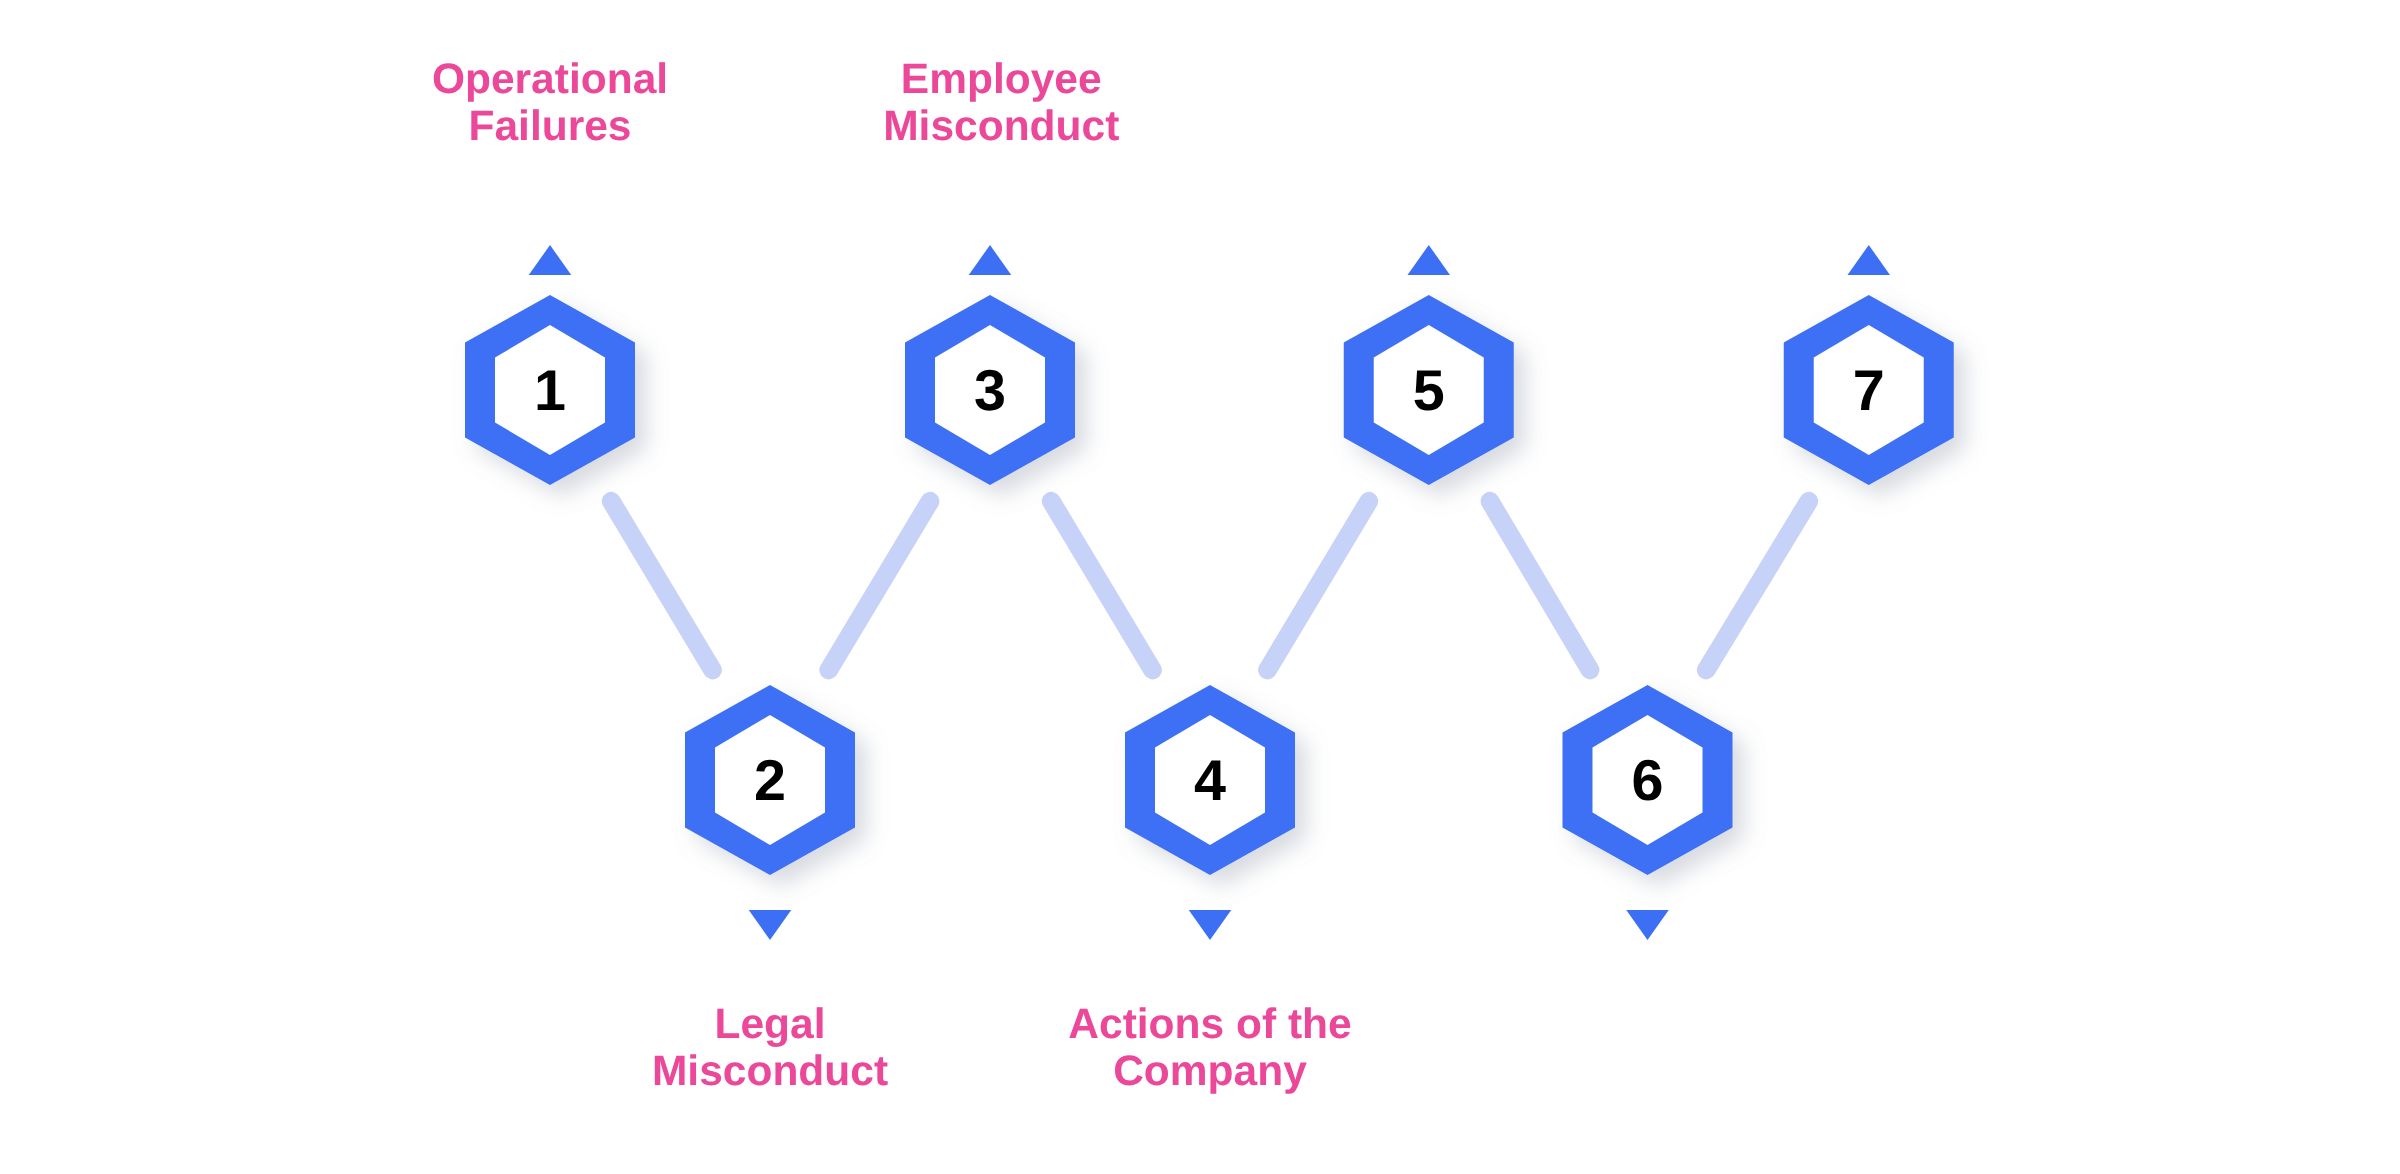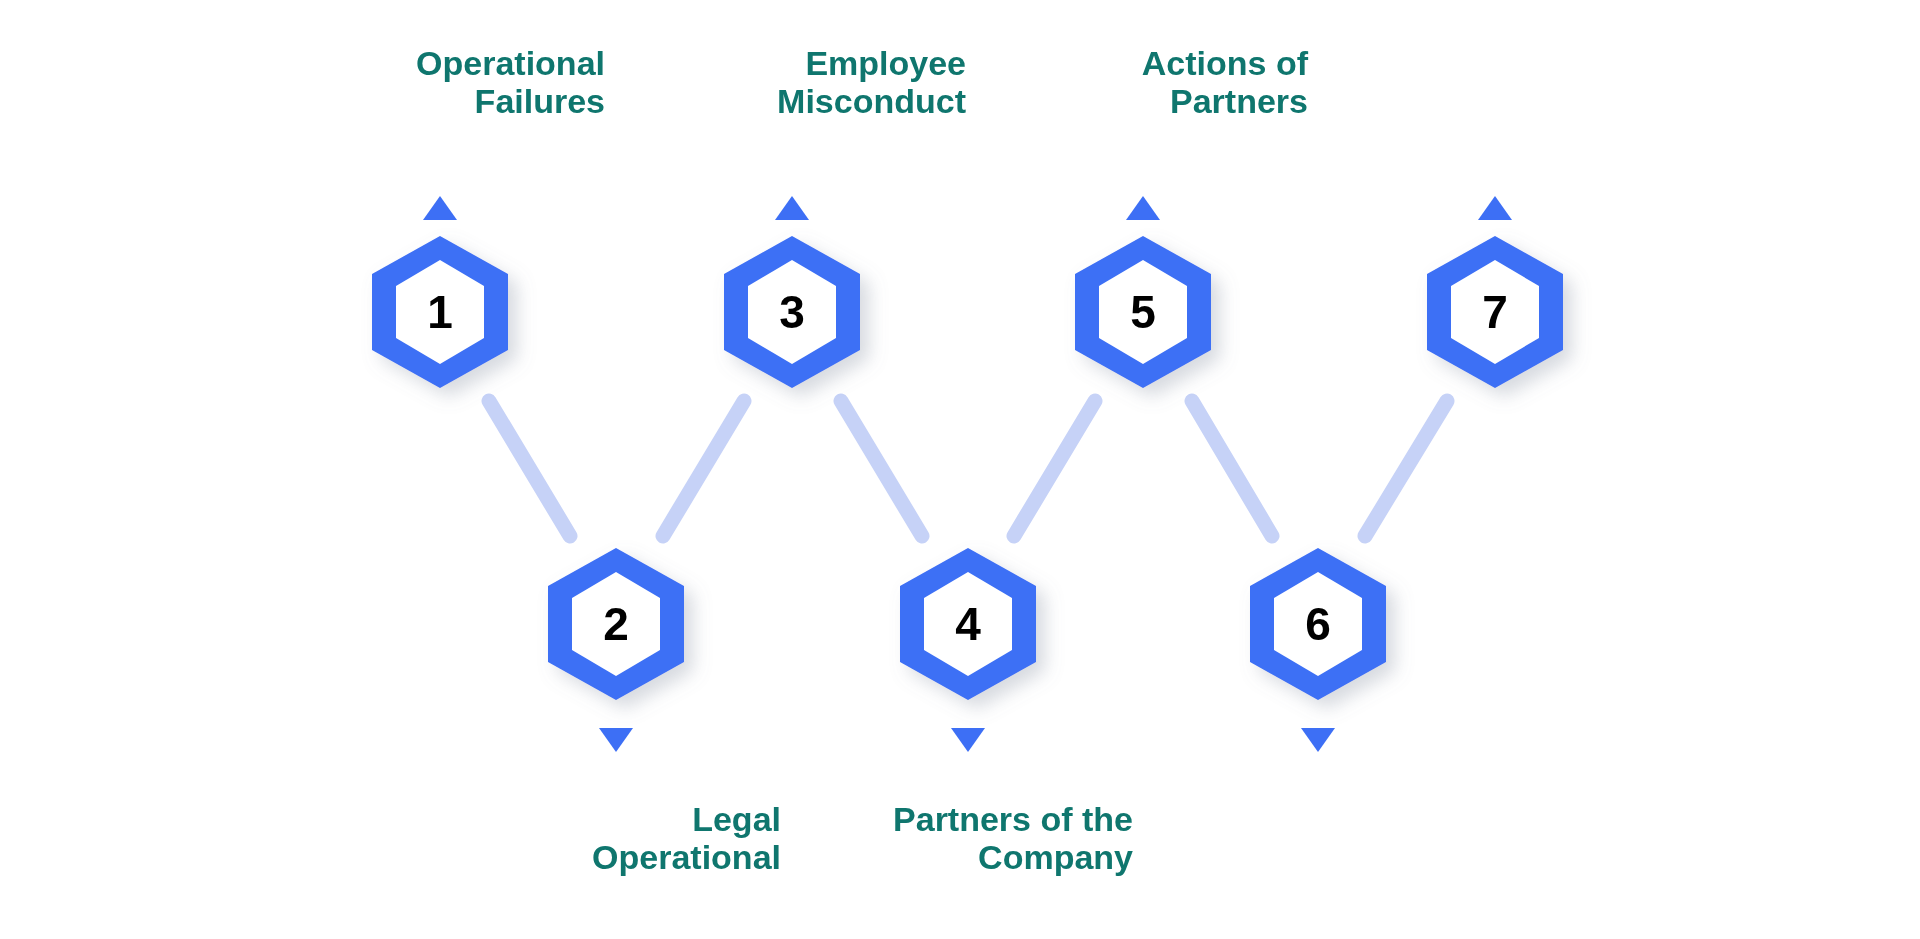--- a/index.html
+++ b/index.html
@@ -83,25 +83,25 @@
   .arrow-down {
     border-left: 17px solid transparent;
     border-right: 17px solid transparent;
     border-top: 24px solid #3D6FF5;
   }
   
   .label {
     position: absolute;
     transform: translate(-50%, 0);
     width: 330px;
-    text-align: right;
+    text-align: center;
     font-size: 34px;
     font-weight: 700;
     line-height: 1.13;
-    color: #0f766e;
+    color: #ec4899;
     z-index: 2;
     white-space: pre-line;
   }
   .label-top  { }
   .label-bottom { }
 </style>
 </head>
 <body>
 
 <div id="canvas">
@@ -133,51 +133,49 @@
 Failures</div>
       <div class="node" style="left: 616px; top: 624px;">
         <svg class="hex-svg" viewBox="0 0 152 168">
           <polygon points="76.00,8.00 144.00,46.00 144.00,122.00 76.00,160.00 8.00,122.00 8.00,46.00" fill="#3D6FF5" filter="url(#hexshadow)"></polygon>
           <polygon points="76.00,32.00 120.00,58.00 120.00,110.00 76.00,136.00 32.00,110.00 32.00,58.00" fill="#FFFFFF"></polygon>
         </svg>
         <div class="node-number">2</div>
       </div>
       <div class="arrow arrow-down" style="left: 616px; top: 728px;"></div>
       <div class="label label-bottom" style="left: 616px; top: 800px;">Legal
-Operational</div>
+Misconduct</div>
       <div class="node" style="left: 792px; top: 312px;">
         <svg class="hex-svg" viewBox="0 0 152 168">
           <polygon points="76.00,8.00 144.00,46.00 144.00,122.00 76.00,160.00 8.00,122.00 8.00,46.00" fill="#3D6FF5" filter="url(#hexshadow)"></polygon>
           <polygon points="76.00,32.00 120.00,58.00 120.00,110.00 76.00,136.00 32.00,110.00 32.00,58.00" fill="#FFFFFF"></polygon>
         </svg>
         <div class="node-number">3</div>
       </div>
       <div class="arrow arrow-up" style="left: 792px; top: 196px;"></div>
       <div class="label label-top" style="left: 801px; top: 44px;">Employee
 Misconduct</div>
       <div class="node" style="left: 968px; top: 624px;">
         <svg class="hex-svg" viewBox="0 0 152 168">
           <polygon points="76.00,8.00 144.00,46.00 144.00,122.00 76.00,160.00 8.00,122.00 8.00,46.00" fill="#3D6FF5" filter="url(#hexshadow)"></polygon>
           <polygon points="76.00,32.00 120.00,58.00 120.00,110.00 76.00,136.00 32.00,110.00 32.00,58.00" fill="#FFFFFF"></polygon>
         </svg>
         <div class="node-number">4</div>
       </div>
       <div class="arrow arrow-down" style="left: 968px; top: 728px;"></div>
-      <div class="label label-bottom" style="left: 968px; top: 800px;">Partners of the
+      <div class="label label-bottom" style="left: 968px; top: 800px;">Actions of the
 Company</div>
       <div class="node" style="left: 1143px; top: 312px;">
         <svg class="hex-svg" viewBox="0 0 152 168">
           <polygon points="76.00,8.00 144.00,46.00 144.00,122.00 76.00,160.00 8.00,122.00 8.00,46.00" fill="#3D6FF5" filter="url(#hexshadow)"></polygon>
           <polygon points="76.00,32.00 120.00,58.00 120.00,110.00 76.00,136.00 32.00,110.00 32.00,58.00" fill="#FFFFFF"></polygon>
         </svg>
         <div class="node-number">5</div>
       </div>
       <div class="arrow arrow-up" style="left: 1143px; top: 196px;"></div>
-      <div class="label label-top" style="left: 1143px; top: 44px;">Actions of
-Partners</div>
       <div class="node" style="left: 1318px; top: 624px;">
         <svg class="hex-svg" viewBox="0 0 152 168">
           <polygon points="76.00,8.00 144.00,46.00 144.00,122.00 76.00,160.00 8.00,122.00 8.00,46.00" fill="#3D6FF5" filter="url(#hexshadow)"></polygon>
           <polygon points="76.00,32.00 120.00,58.00 120.00,110.00 76.00,136.00 32.00,110.00 32.00,58.00" fill="#FFFFFF"></polygon>
         </svg>
         <div class="node-number">6</div>
       </div>
       <div class="arrow arrow-down" style="left: 1318px; top: 728px;"></div>
       <div class="node" style="left: 1495px; top: 312px;">
         <svg class="hex-svg" viewBox="0 0 152 168">

